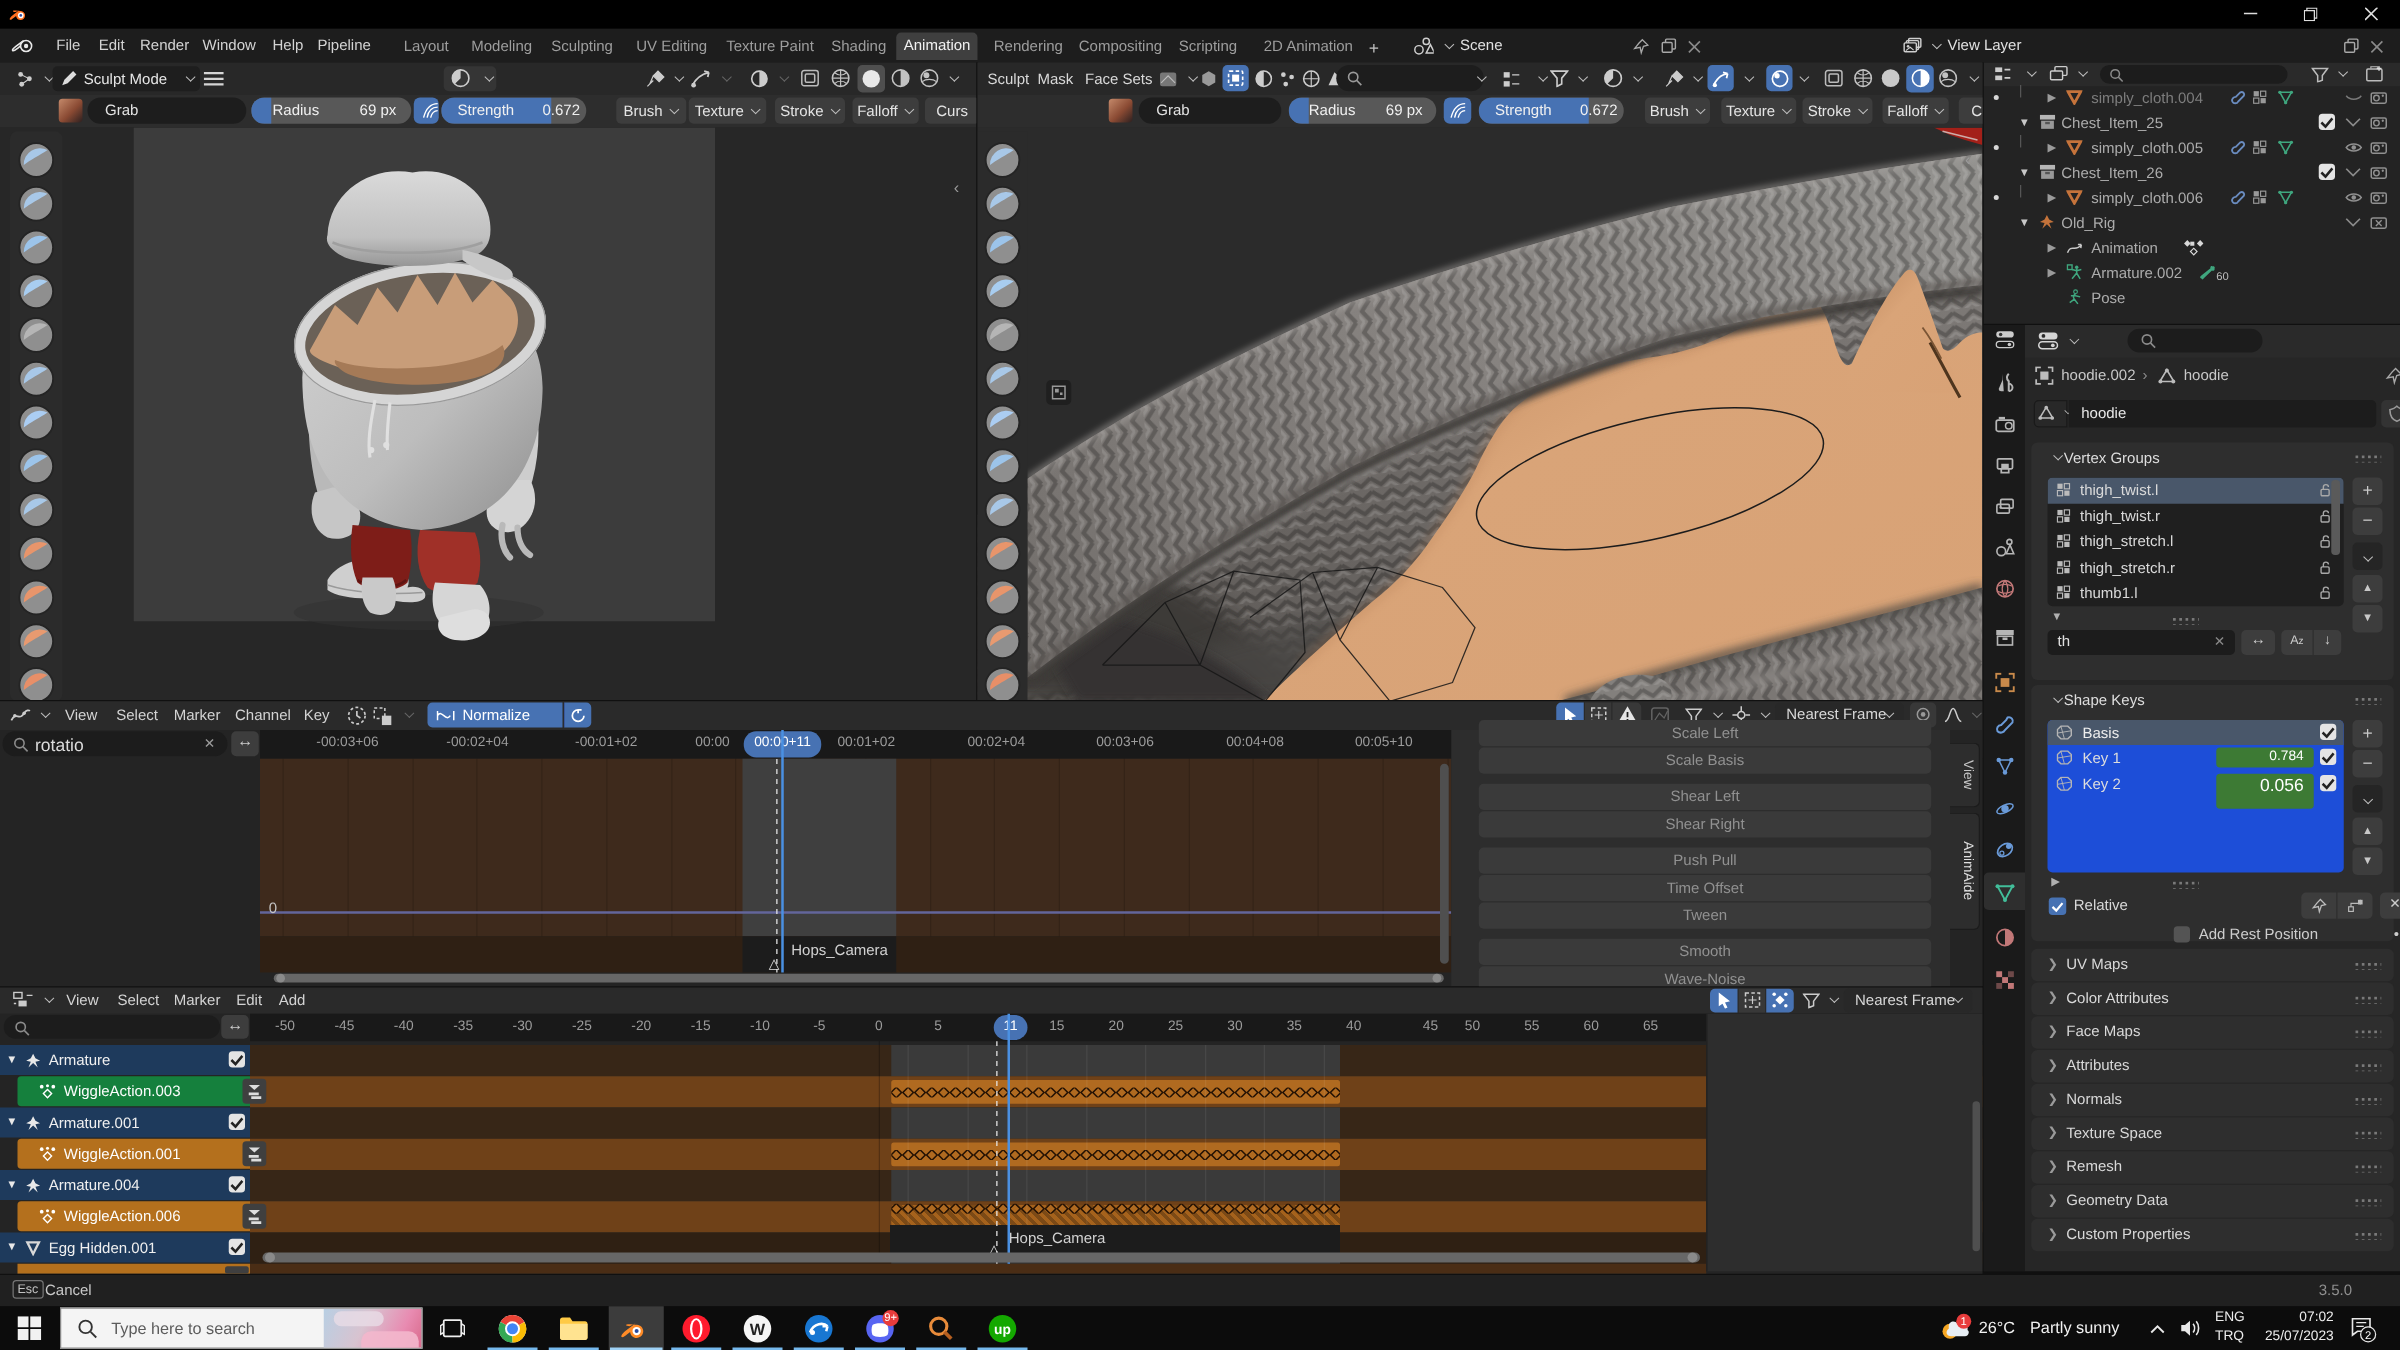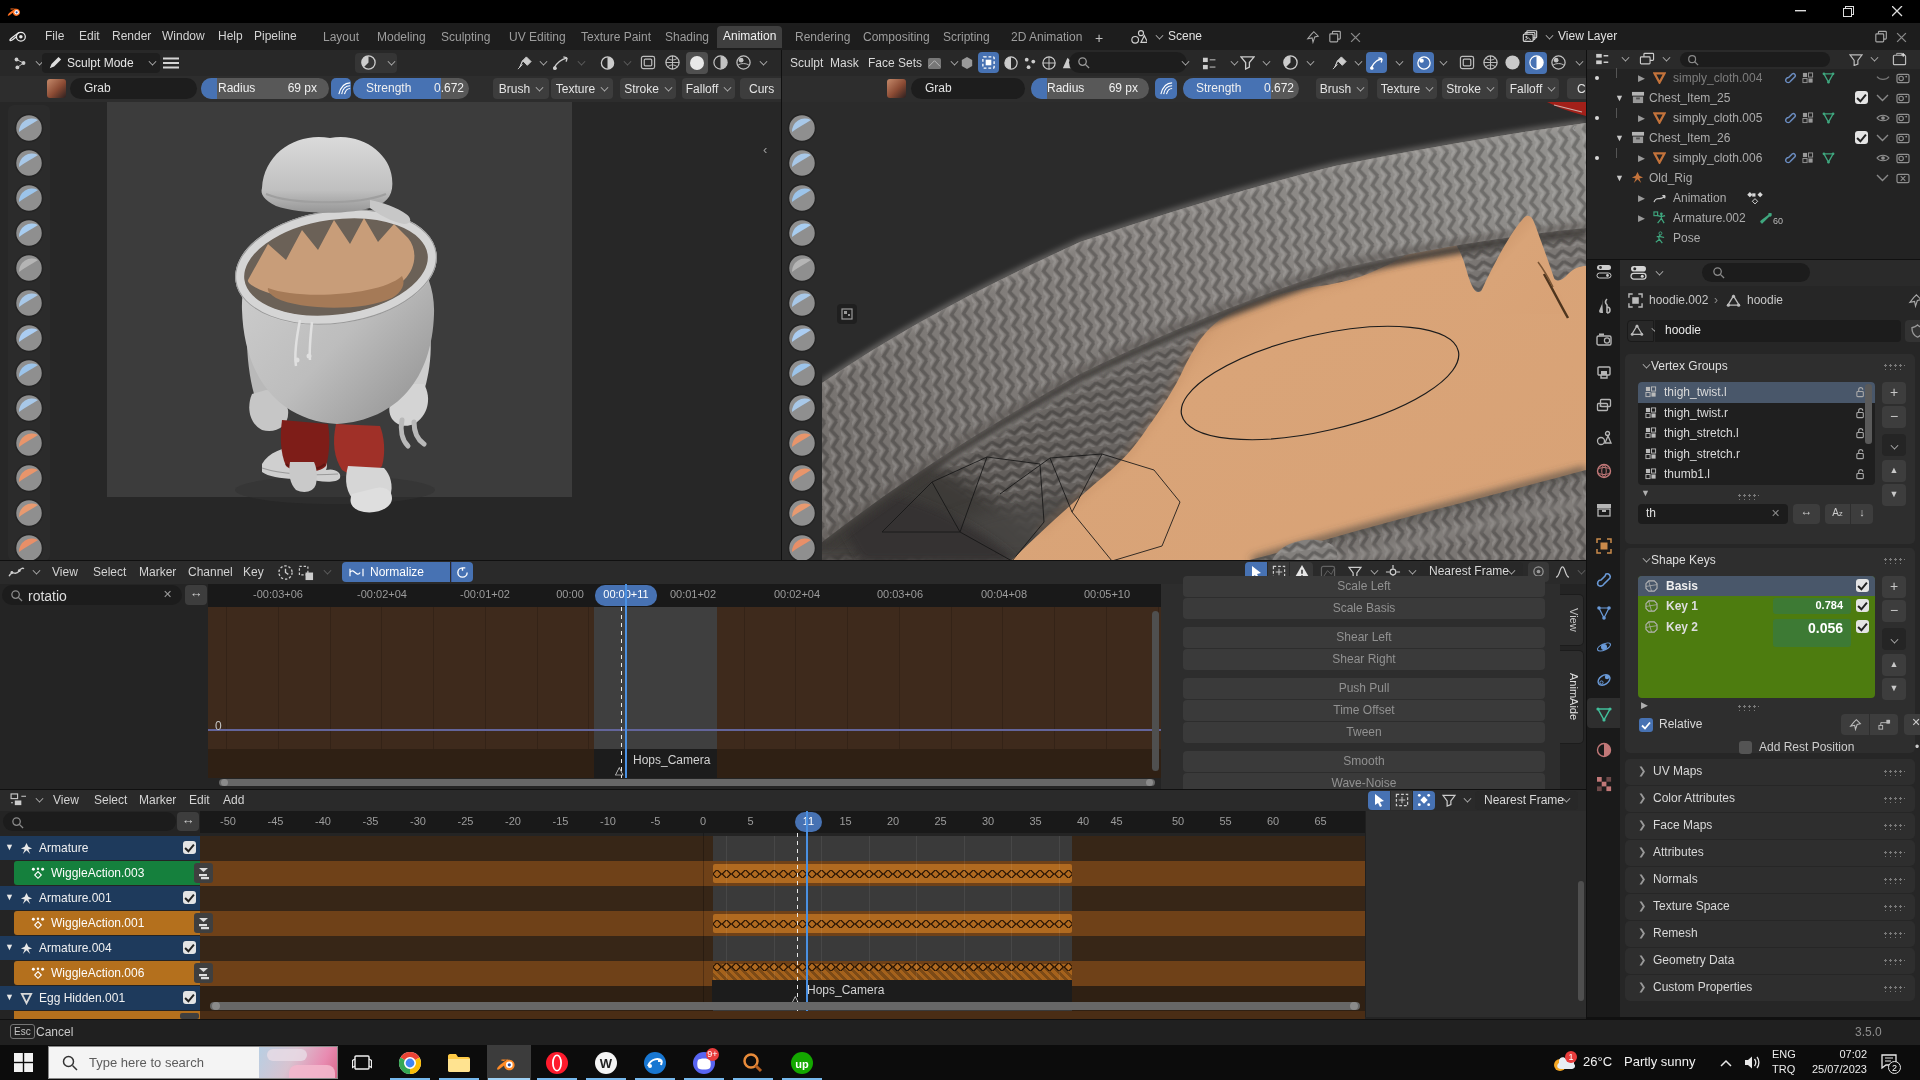--- a/index.html
+++ b/index.html
@@ -1014,21 +1014,21 @@
       <span class="abs" style="left:146px;top:153px;color:#888;font-size:11px;">✕</span>
       <span class="abs" style="left:168px;top:150px;width:27px;height:20px;background:#3d3d3d;border-radius:4px;color:#ccc;font-size:12px;text-align:center;">↔</span>
       <span class="abs" style="left:200px;top:150px;width:25px;height:20px;background:#3d3d3d;border-radius:4px 0 0 4px;color:#ccc;font-size:10px;text-align:center;padding-top:3px;">A<span style="font-size:8px">z</span></span>
       <span class="abs" style="left:226px;top:150px;width:22px;height:20px;background:#3d3d3d;border-radius:0 4px 4px 0;color:#ccc;font-size:11px;text-align:center;padding-top:2px;">↓</span>
     </div>
 
     <div class="abs" style="left:38px;top:288px;width:290px;height:205px;background:#2e2e2e;border-radius:5px;">
       <span class="chev" style="position:absolute;left:12px;top:10px;transform:rotate(45deg) scale(.8);"></span>
       <span class="abs" style="left:26px;top:5px;color:#dedede;font-size:12px;">Shape Keys</span>
       <span class="abs grip" style="left:258px;top:9px;"></span>
-      <div class="abs" style="left:13px;top:28px;width:237px;height:122px;background:#4d7c0f;border-radius:4px;overflow:hidden;font-weight:bold;" id="sklist">
+      <div class="abs" style="left:13px;top:28px;width:237px;height:122px;background:#1d4ed8;border-radius:4px;overflow:hidden;" id="sklist">
           <div style="position:relative;height:20.3px;background:#49576a;color:#eee;font-size:12px;">
             <svg width="13" height="12" style="position:absolute;left:7px;top:4px" viewBox="0 0 14 13">
               <path d="M4 1 H10 L13 4 V9 L10 12 H4 L1 9 V4Z" fill="none" stroke="#b5b5b5" stroke-width="1.2"></path>
               <path d="M4 1 L7 12 M1 7 L13 5" stroke="#b5b5b5" stroke-width="0.8"></path>
             </svg>
             <span style="position:absolute;left:28px;top:3px;">Basis</span>
             <span style="position:absolute;right:6px;top:3px;width:13px;height:13px;background:#e4e4e4;border-radius:3px;"></span>
             <svg width="11" height="10" style="position:absolute;right:7px;top:5px" viewBox="0 0 10 9">
               <path d="M1 4.5 4 7.5 9 1.5" stroke="#222" stroke-width="1.8" fill="none"></path>
             </svg>
@@ -1343,21 +1343,21 @@
           <span class="abs" style="left:388px;top:4px;width:40px;text-align:center;color:#9c9c9c;font-size:11px;">-10</span>
           <span class="abs" style="left:435.5px;top:4px;width:40px;text-align:center;color:#9c9c9c;font-size:11px;">-5</span>
           <span class="abs" style="left:483px;top:4px;width:40px;text-align:center;color:#9c9c9c;font-size:11px;">0</span>
           <span class="abs" style="left:530.5px;top:4px;width:40px;text-align:center;color:#9c9c9c;font-size:11px;">5</span>
           <span class="abs" style="left:625.5px;top:4px;width:40px;text-align:center;color:#9c9c9c;font-size:11px;">15</span>
           <span class="abs" style="left:673px;top:4px;width:40px;text-align:center;color:#9c9c9c;font-size:11px;">20</span>
           <span class="abs" style="left:720.5px;top:4px;width:40px;text-align:center;color:#9c9c9c;font-size:11px;">25</span>
           <span class="abs" style="left:768px;top:4px;width:40px;text-align:center;color:#9c9c9c;font-size:11px;">30</span>
           <span class="abs" style="left:815.5px;top:4px;width:40px;text-align:center;color:#9c9c9c;font-size:11px;">35</span>
           <span class="abs" style="left:863px;top:4px;width:40px;text-align:center;color:#9c9c9c;font-size:11px;">40</span>
-          <span class="abs" style="left:910.5px;top:4px;width:40px;text-align:left;color:#9c9c9c;font-size:11px;">45</span>
+          <span class="abs" style="left:910.5px;top:4px;width:40px;text-align:right;color:#9c9c9c;font-size:11px;">45</span>
           <span class="abs" style="left:958px;top:4px;width:40px;text-align:center;color:#9c9c9c;font-size:11px;">50</span>
           <span class="abs" style="left:1005.5px;top:4px;width:40px;text-align:center;color:#9c9c9c;font-size:11px;">55</span>
           <span class="abs" style="left:1053px;top:4px;width:40px;text-align:center;color:#9c9c9c;font-size:11px;">60</span>
           <span class="abs" style="left:1100.5px;top:4px;width:40px;text-align:center;color:#9c9c9c;font-size:11px;">65</span>
         </div>
       <span class="abs" style="left:3px;top:1px;width:173px;height:19px;background:#1c1c1c;border-radius:10px;"></span>
       <svg width="13" height="13" style="position:absolute;left:11px;top:5px" viewBox="0 0 14 14">
           <circle cx="6" cy="6" r="4" fill="none" stroke="#8a8a8a" stroke-width="1.4"></circle>
           <path d="M9 9 13 13" stroke="#8a8a8a" stroke-width="1.4"></path>
         </svg>

